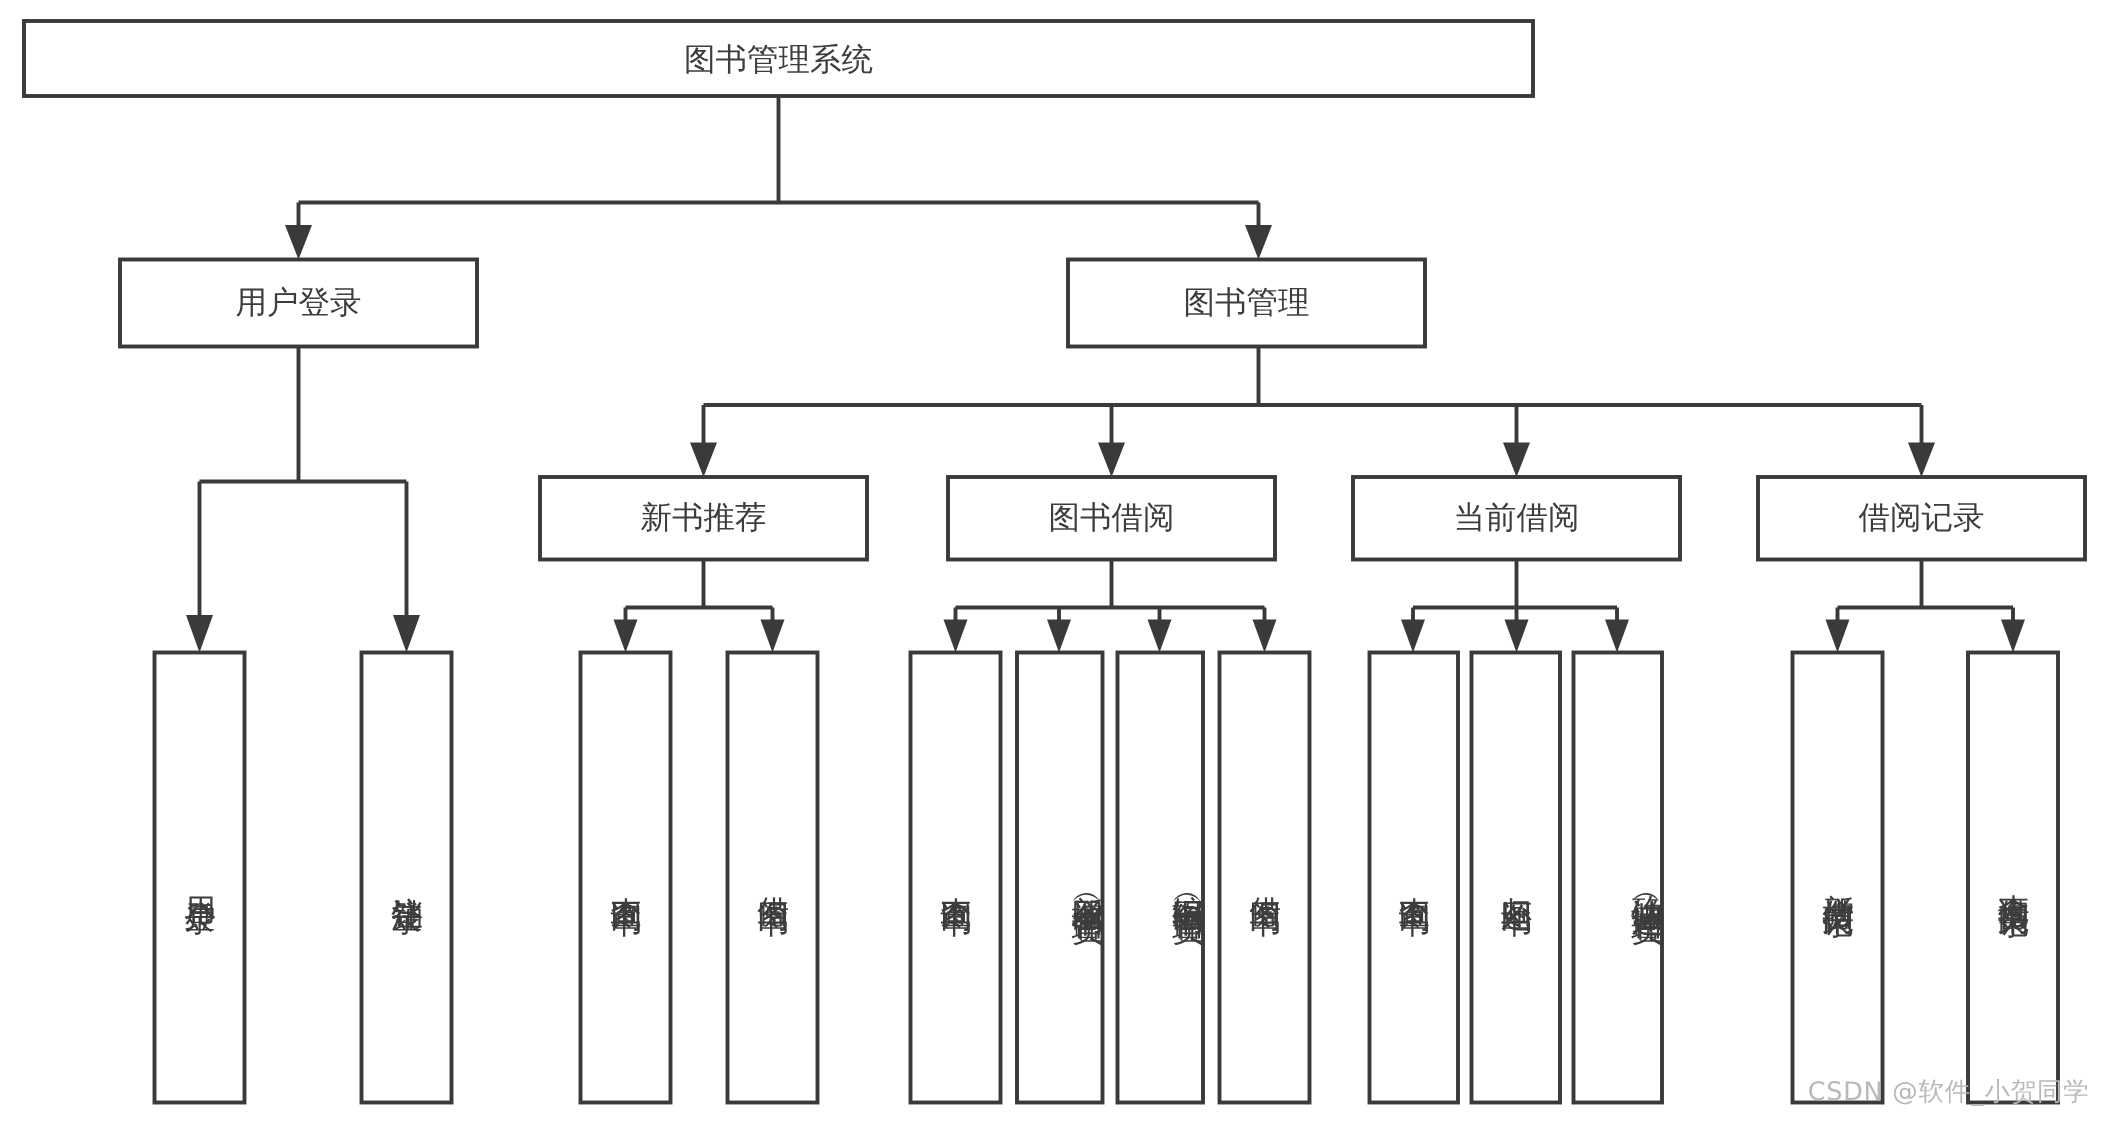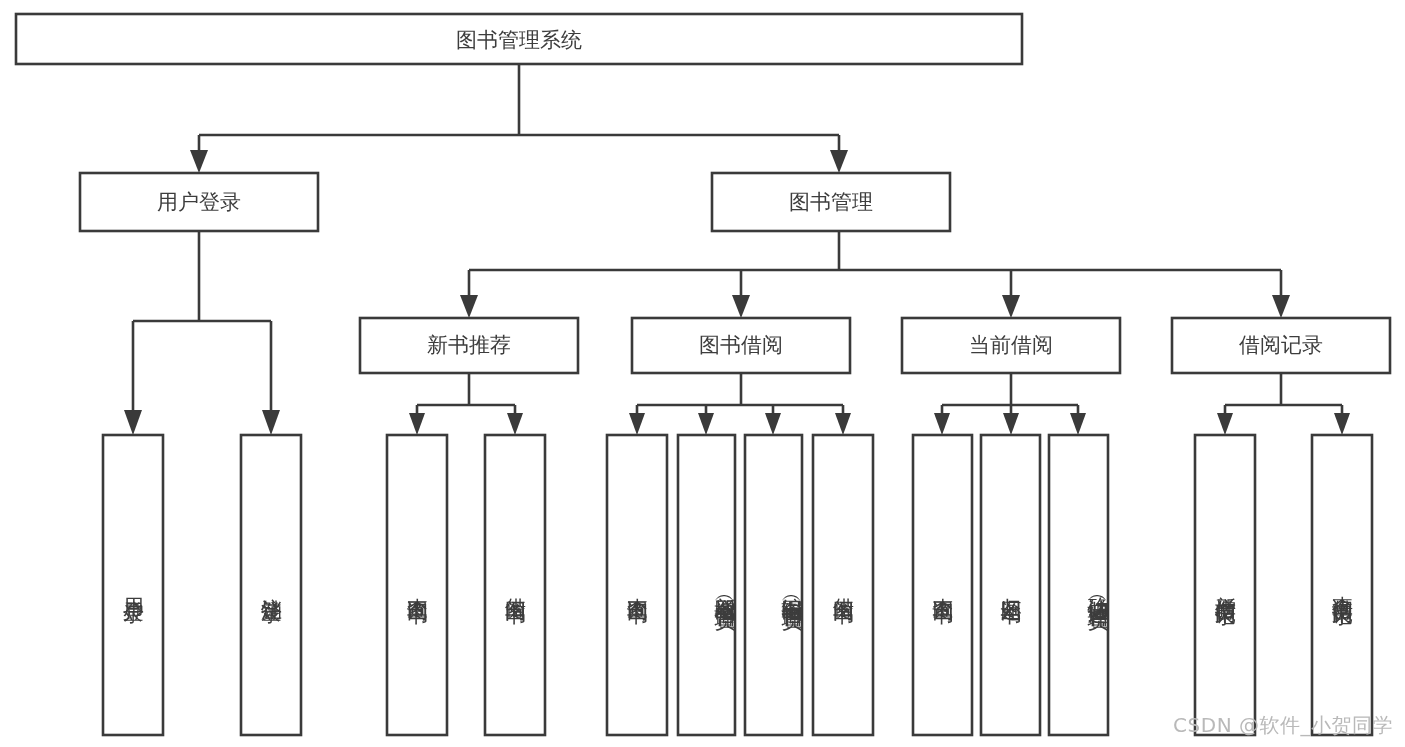--- a/index.html
+++ b/index.html
@@ -60,21 +60,21 @@
     justify-content: center;
     text-align: center;
     white-space: nowrap;
     pointer-events: none;
   }
   .watermark {
     position: absolute;
     right: 12px;
     bottom: 8px;
     font-family: "DejaVu Sans", "Liberation Sans", sans-serif;
-    font-size: 20px;
+    font-size: 17px;
     color: #b9b9b9;
     letter-spacing: 0.5px;
     white-space: nowrap;
   }
 </style>
 </head>
 <body>
 
 <div id="diagram-root">
 

